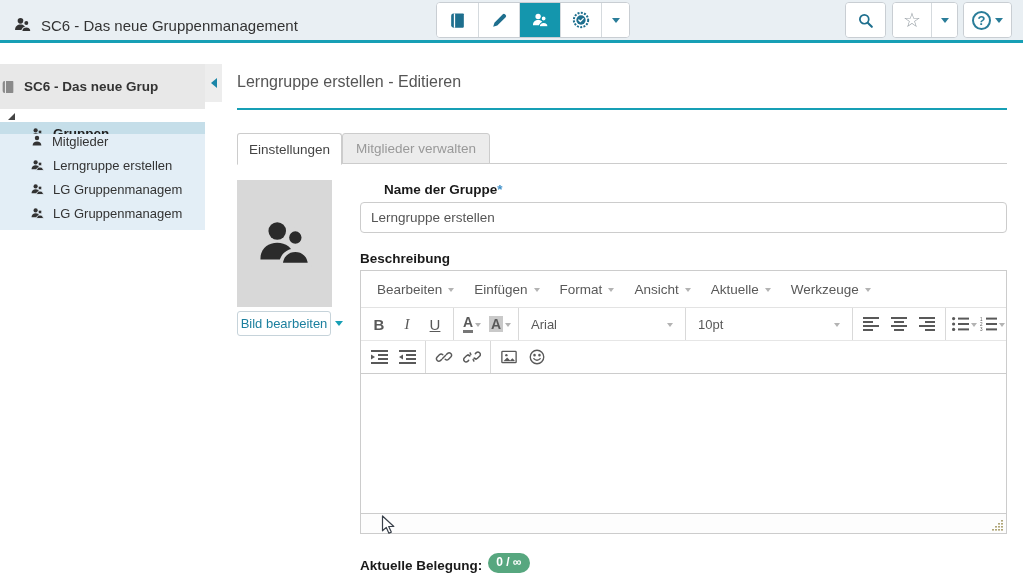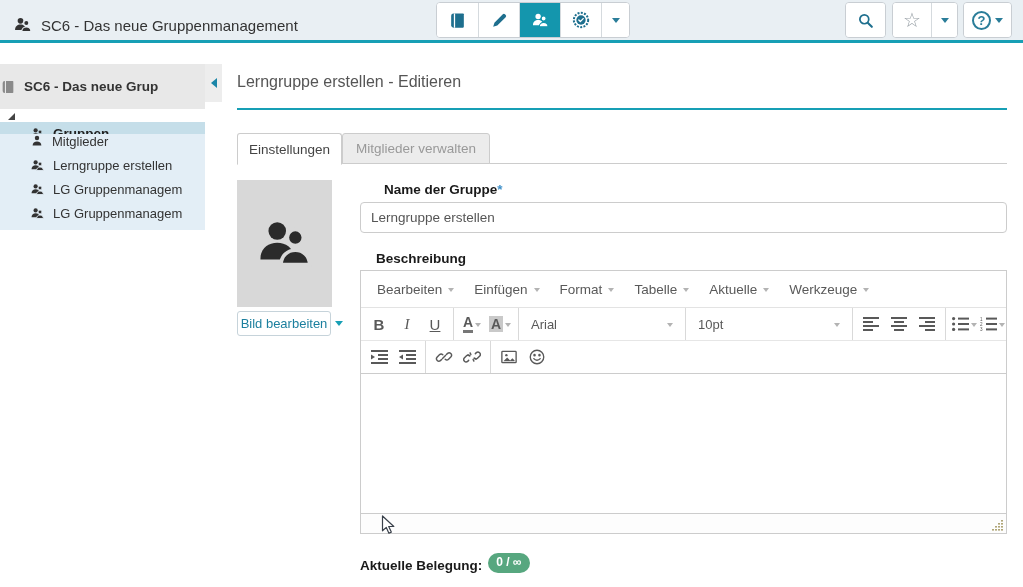--- a/index.html
+++ b/index.html
@@ -69,21 +69,21 @@
                   display:flex; align-items:center; justify-content:center; cursor:pointer; }
   .img-edit-caret { position:absolute; left:113px; top:278px; }
 
   .rcol { position:absolute; left:138px; top:137px; width:647px; }
   .fld-label { font-size:13.5px; font-weight:bold; color:#1a1a1a; }
   .req { color:#4191c9; font-weight:bold; }
   .name-label { position:absolute; left:0; top:2px;padding-left:24px; }
   .name-input { position:absolute; left:0; top:22px; width:647px; height:31px; border:1px solid #ccc;
                 border-radius:4px; padding:0 10px; font-size:13.5px; color:#555;
                 font-family:"Liberation Sans", sans-serif; background:#fff; }
-  .desc-label { position:absolute; left:16px; top:71px; }
+  .desc-label { position:absolute; left:0; top:71px; }
 
   
   .editor { position:absolute; left:0; top:90px; width:647px; height:264px; border:1px solid #ccc;
             background:#fff; display:flex; flex-direction:column; }
   .menubar { height:37px; display:flex; align-items:center; padding-left:6px; border-bottom:1px solid #e3e3e3; }
   .menu-item { display:flex; align-items:center; gap:6px; padding:0 10px; height:100%;
                font-size:13.5px; color:#595959; cursor:pointer; }
   .mcaret { width:0; height:0; border-left:3.5px solid transparent; border-right:3.5px solid transparent;
             border-top:4px solid #b3b3b3; margin-top:2px; }
   .tbar { height:33px; display:flex; align-items:stretch; border-bottom:1px solid #e6e6e6; }
@@ -301,21 +301,21 @@
             </div>
           <div class="menu-item">
               <span>Einfügen</span>
               <span class="mcaret"></span>
             </div>
           <div class="menu-item">
               <span>Format</span>
               <span class="mcaret"></span>
             </div>
           <div class="menu-item">
-              <span>Tabelle</span>
+              <span>Ansicht</span>
               <span class="mcaret"></span>
             </div>
           <div class="menu-item">
               <span>Aktuelle</span>
               <span class="mcaret"></span>
             </div>
           <div class="menu-item">
               <span>Werkzeuge</span>
               <span class="mcaret"></span>
             </div>

